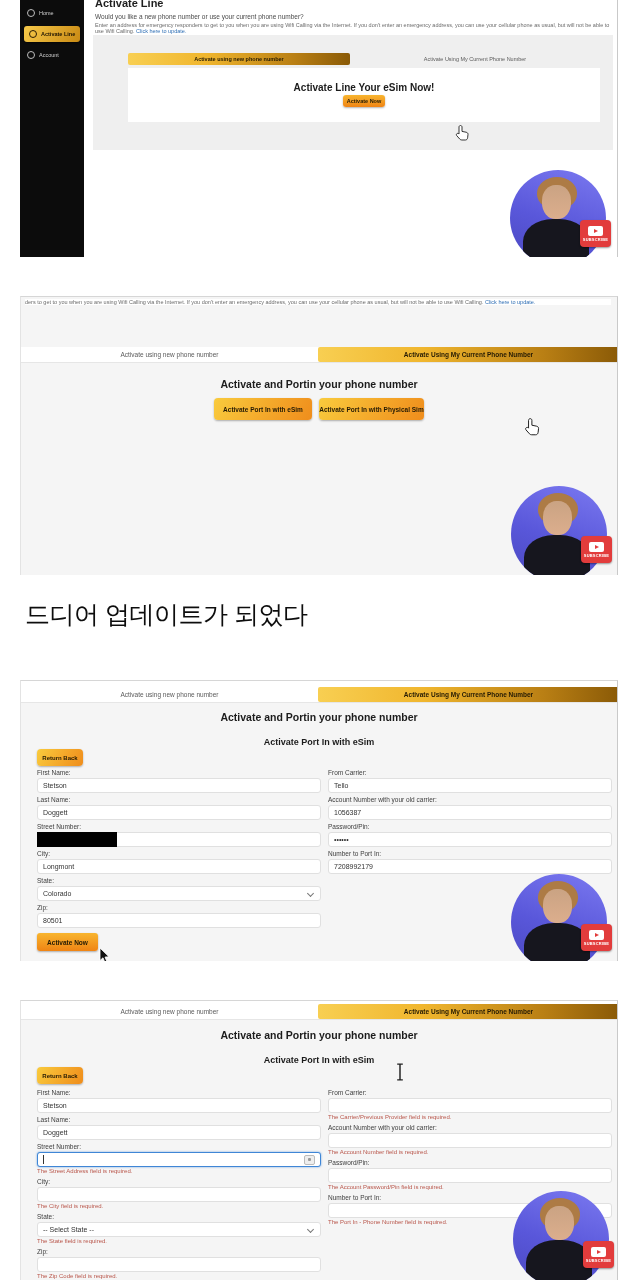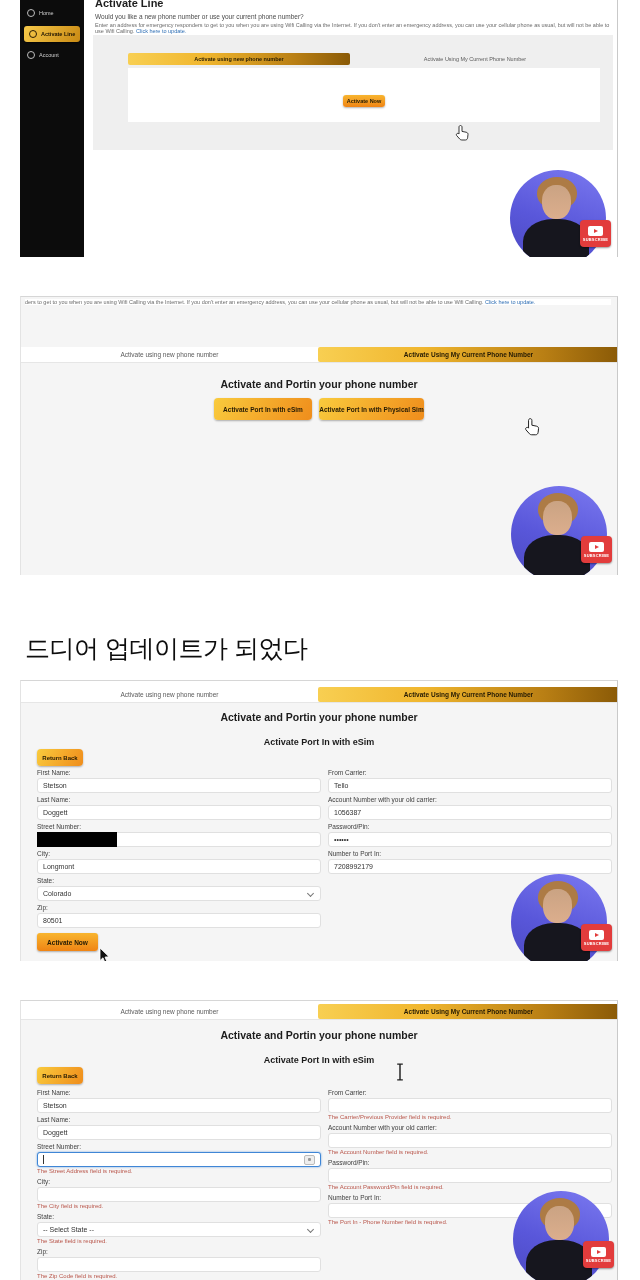--- a/index.html
+++ b/index.html
@@ -53,21 +53,21 @@
   .wc-sub{font-size:4px;font-weight:bold;color:#fff;margin-top:1px;letter-spacing:.2px;}
   
   .link{color:#2f6fb5;cursor:pointer;}
   .notice{font-size:5.5px;color:#6b6b6b;}
   .sidebar{position:absolute;left:0;top:0;width:64px;height:257px;background:#0c0c0c;}
   .sb-item{display:flex;align-items:center;gap:4px;margin:9px 4px;font-size:5.5px;color:#cfcfcf;cursor:pointer;}
   .sb-item.active{background:linear-gradient(120deg,#f6c94a,#c98a14);color:#1d1403;border-radius:3px;
                   padding:4px 2px;font-weight:bold;box-shadow:0 1px 2px rgba(0,0,0,.5);}
   .sb-ico{width:6px;height:6px;border:1px solid #bdbdbd;border-radius:50%;flex:none;margin-left:3px;}
   .sb-item.active .sb-ico{border-color:#2a1c04;}
-  .caption{position:absolute;left:25px;top:632px;font-size:25px;color:#0d0d0d;font-weight:500;letter-spacing:-.5px;}
+  .caption{position:absolute;left:25px;top:598px;font-size:25px;color:#0d0d0d;font-weight:500;letter-spacing:-.5px;}
   .cursor{position:absolute;pointer-events:none;}
 </style>
 </head>
 <body>
 
 <div id="page">
 
   <div class="panel" style="top:0;height:257px;background:#fff;border-top:none;border-left:none;">
     <div class="sidebar">
       <div class="sb-item">
@@ -88,20 +88,21 @@
     <div class="abs" style="left:75px;top:13px;font-size:6.5px;color:#4a4a4a;">Would you like a new phone number or use your current phone number?</div>
     <div class="abs notice" style="left:75px;top:22px;width:515px;">
       <span>Enter an address for emergency responders to get to you when you are using Wifi Calling via the Internet. If you don't enter an emergency address, you can use your cellular phone as usual, but will not be able to use Wifi Calling.</span>
       <span class="link">Click here to update.</span>
     </div>
 
     <div class="abs" style="left:73px;top:35px;width:520px;height:115px;background:#efefef;">
       <div class="tab-gold" style="left:35px;top:18px;width:222px;height:12px;font-size:5.5px;">Activate using new phone number</div>
       <div class="tab-plain" style="left:257px;top:18px;width:250px;height:12px;font-size:5.5px;">Activate Using My Current Phone Number</div>
       <div class="abs" style="left:35px;top:33px;width:472px;height:54px;background:#fff;">
+        <div class="heading" style="top:14px;font-size:10px;">Activate Line Your eSim Now!</div>
         <div class="orange-btn abs" style="left:215px;top:27px;width:42px;height:12px;font-size:5.5px;">Activate Now</div>
       </div>
     </div>
 
     <svg class="cursor" style="left:435px;top:124px;" width="16" height="18" viewBox="0 0 16 18">
       <path d="M5.5 1.5 c.9 0 1.5.7 1.5 1.5 v4.4 l4 .8 c1.3.3 2.1 1 2 2.2 l-.4 3.4 c-.1 1.2-.9 2.2-2.2 2.2 H6.8 c-.8 0-1.5-.3-2-.9 L1.7 11.6 c-.6-.7-.4-1.7.4-2.1 .5-.3 1.2-.2 1.6.2 l.3.3 V3 c0-.8.6-1.5 1.5-1.5 Z" fill="#fff" stroke="#222" stroke-width="0.9"></path>
     </svg>
 
     <div class="webcam" style="left:490px;top:170px;">
       <div class="wc-circle">

